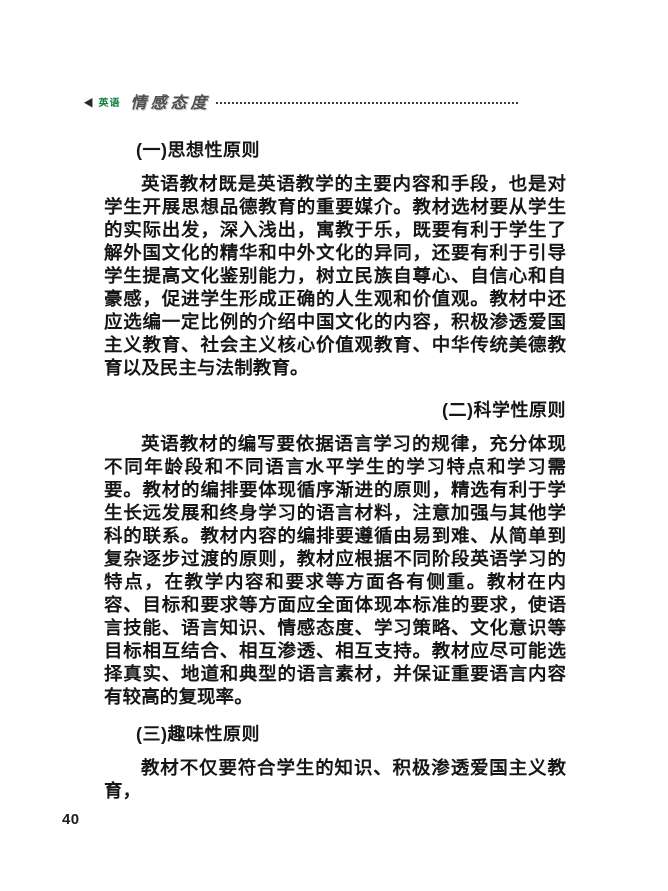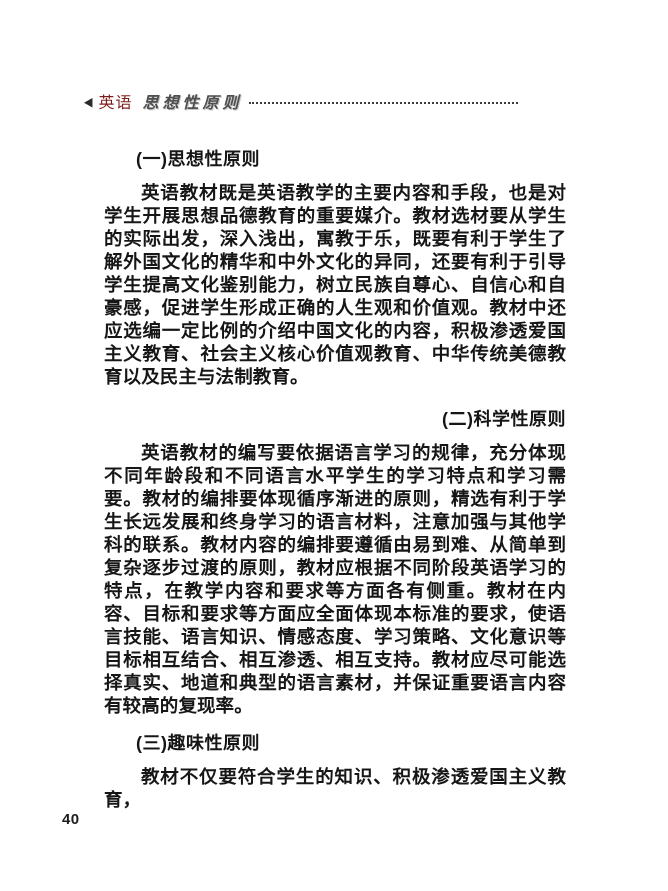--- a/index.html
+++ b/index.html
@@ -26,23 +26,23 @@
     align-items: center;
   }
   .tri-marker {
     font-size: 11px;
     line-height: 1;
     color: #2a2a2a;
     transform: scaleY(1.15);
     margin-right: 6px;
   }
   .series-label {
-    font-size: 16px;
-    font-weight: normal;
-    color: #7f1d1d;
+    font-size: 10px;
+    font-weight: bold;
+    color: #15803d;
     letter-spacing: 1px;
     white-space: nowrap;
   }
   .series-title {
     font-size: 16px;
     font-weight: bold;
     font-style: italic;
     color: #4f4f4f;
     letter-spacing: 4px;
     margin-left: 10px;
@@ -54,21 +54,21 @@
     height: 0;
     border-bottom: 2px dotted #3c3c3c;
     margin-left: 6px;
     margin-top: 3px;
   }
 
   
   .content {
     position: absolute;
     left: 100px;
-    top: 146px;
+    top: 137px;
     width: 466px;
     color: #161616;
   }
   .sec-heading {
     font-size: 18px;
     font-weight: bold;
     line-height: 26px;
     text-indent: 2em;
     letter-spacing: 0.5px;
     margin: 0;
@@ -100,21 +100,21 @@
   }
 </style>
 </head>
 <body>
 
 <div class="page">
 
   <div class="running-header">
     <span class="tri-marker">◀</span>
     <span class="series-label">英语</span>
-    <span class="series-title">思想性原则</span>
+    <span class="series-title">情感态度</span>
     <span class="dotted-leader"></span>
   </div>
 
   <div class="content">
 
     <h3 class="sec-heading h1">(一)思想性原则</h3>
     <p class="body-para">英语教材既是英语教学的主要内容和手段，也是对学生开展思想品德教育的重要媒介。教材选材要从学生的实际出发，深入浅出，寓教于乐，既要有利于学生了解外国文化的精华和中外文化的异同，还要有利于引导学生提高文化鉴别能力，树立民族自尊心、自信心和自豪感，促进学生形成正确的人生观和价值观。教材中还应选编一定比例的介绍中国文化的内容，积极渗透爱国主义教育、社会主义核心价值观教育、中华传统美德教育以及民主与法制教育。</p>
 
     <h3 class="sec-heading h2">(二)科学性原则</h3>
     <p class="body-para">英语教材的编写要依据语言学习的规律，充分体现不同年龄段和不同语言水平学生的学习特点和学习需要。教材的编排要体现循序渐进的原则，精选有利于学生长远发展和终身学习的语言材料，注意加强与其他学科的联系。教材内容的编排要遵循由易到难、从简单到复杂逐步过渡的原则，教材应根据不同阶段英语学习的特点，在教学内容和要求等方面各有侧重。教材在内容、目标和要求等方面应全面体现本标准的要求，使语言技能、语言知识、情感态度、学习策略、文化意识等目标相互结合、相互渗透、相互支持。教材应尽可能选择真实、地道和典型的语言素材，并保证重要语言内容有较高的复现率。</p>

